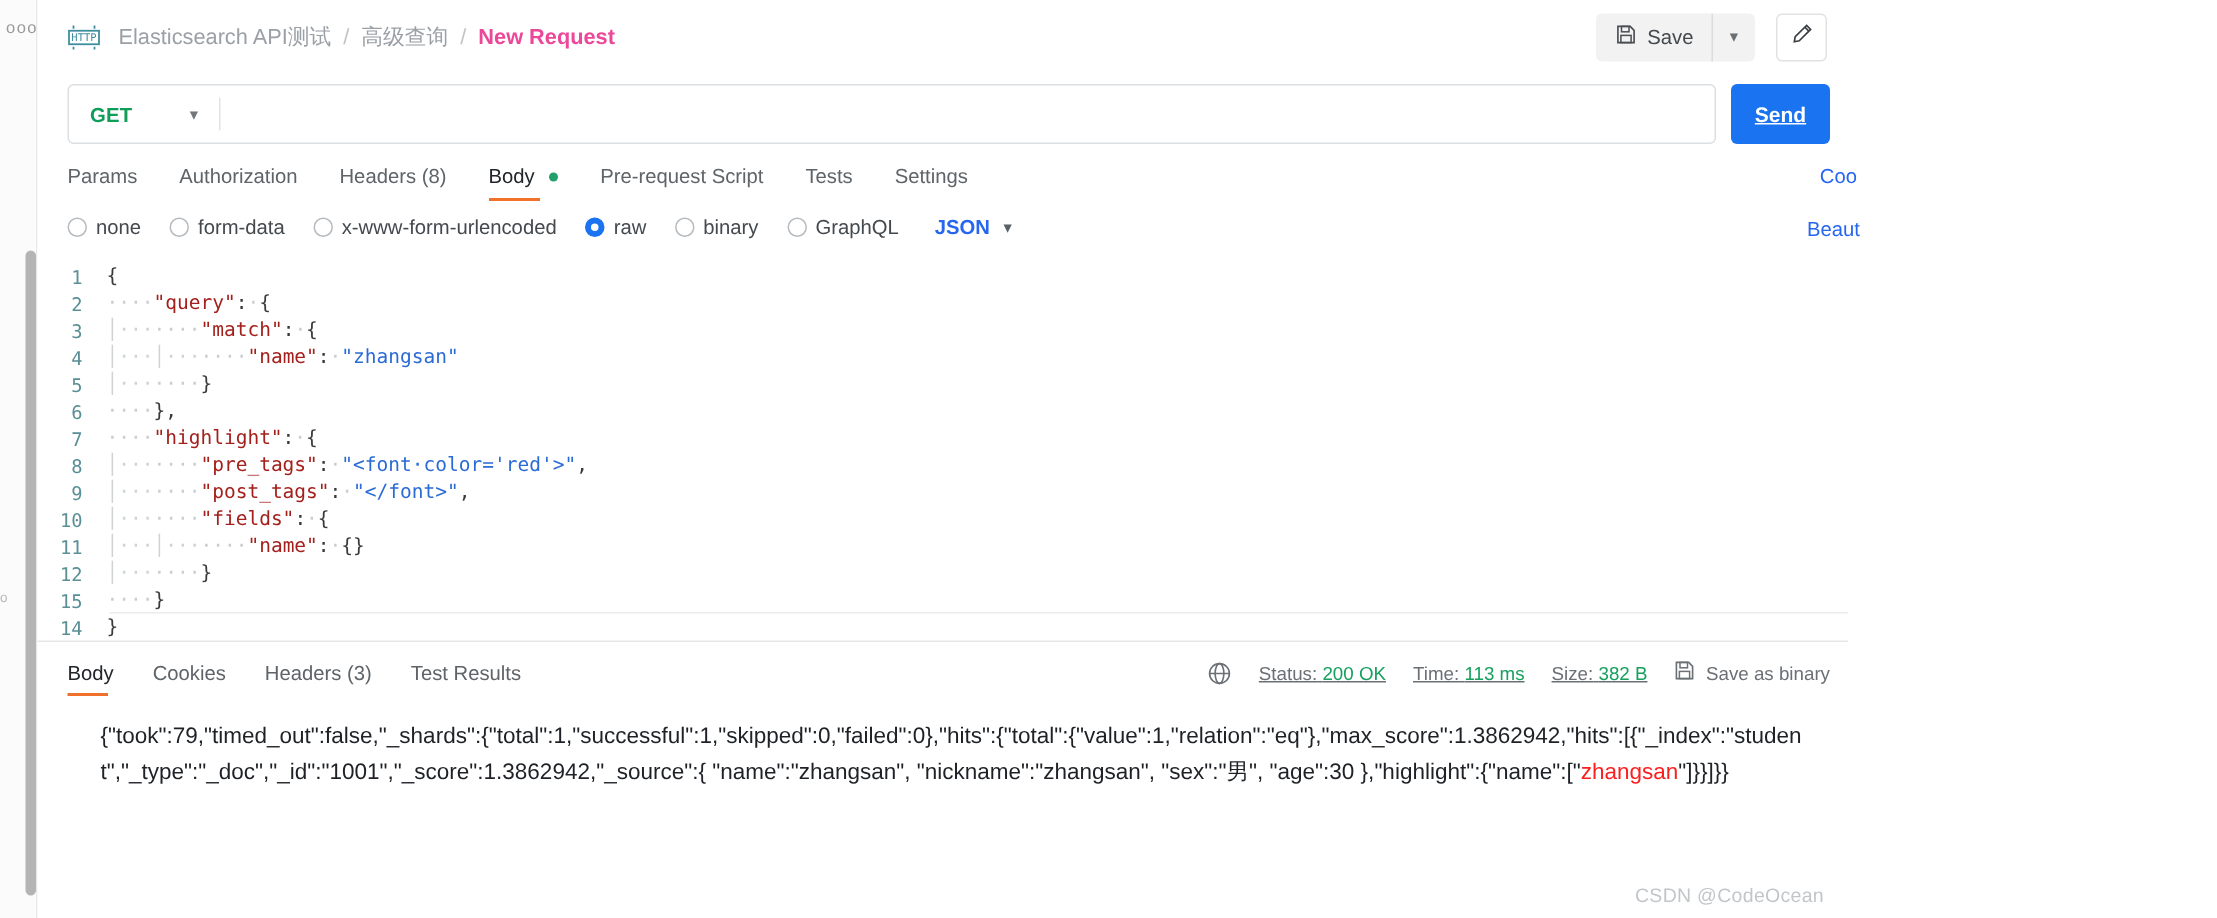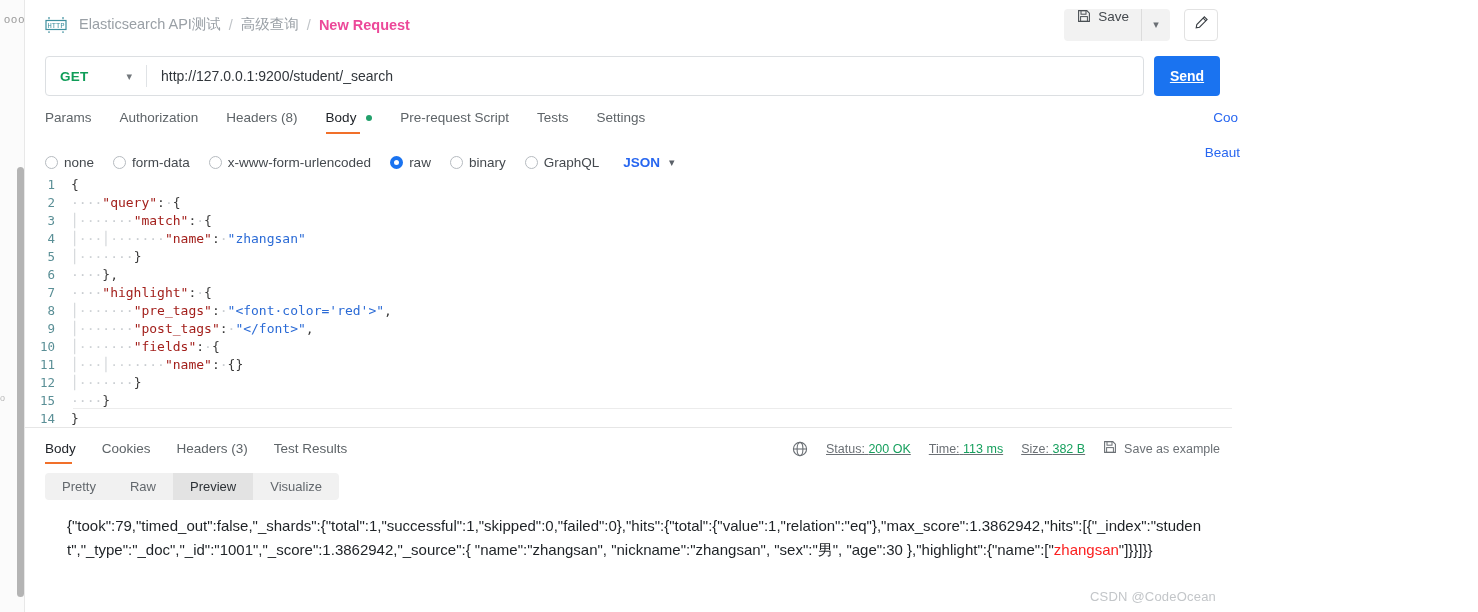--- a/index.html
+++ b/index.html
@@ -45,21 +45,21 @@
     display: flex; align-items: center; justify-content: flex-end;
     margin-right: 12px;
   }
   .crumbs { display: flex; align-items: center; font-size: 14.5px; }
   .crumb { color: #9aa0a6; }
   .crumb.current { color: #ec4899; font-weight: bold; }
   .crumb-sep { color: #c0c4c8; margin: 0 8px; }
   .header-right { margin-left: auto; display: flex; align-items: center; gap: 14px; }
   .save-group { display: flex; align-items: stretch; background: #f2f2f2; border-radius: 4px; height: 32px; }
   .save-btn {
-    display: flex; align-items: flex-start; gap: 7px;
+    display: flex; align-items: center; gap: 7px;
     padding: 0 12px 0 13px; font-size: 13.5px; color: #44494e;
     border-right: 1px solid #dcdcdc; cursor: pointer;
   }
   .save-caret {
     display: flex; align-items: center; justify-content: center;
     width: 28px; color: #6a6f74; font-size: 11px; cursor: pointer;
   }
   .pencil-btn {
     width: 34px; height: 32px; border: 1px solid #e2e2e2; border-radius: 4px;
     background: #fff; display: flex; align-items: center; justify-content: center;
@@ -108,21 +108,21 @@
     display: inline-block; width: 6px; height: 6px; border-radius: 50%;
     background: #22a06b; margin-left: 6px; vertical-align: 1px;
   }
   .side-link {
     position: absolute; right: 0; color: #2766f0; font-size: 13.5px; cursor: pointer;
   }
   .side-link.cookies { top: 14px; right: -6px; }
 
   
   .body-row {
-    display: flex; align-items: flex-end; padding: 10px 0 0 20px;
+    display: flex; align-items: flex-start; padding: 10px 0 0 20px;
     position: relative; height: 36px;
   }
   .radio-item { display: flex; align-items: center; margin-right: 19px; cursor: pointer; }
   .radio {
     width: 13px; height: 13px; border-radius: 50%; border: 1px solid #b6bbc0;
     margin-right: 6px; background: #fff; flex: 0 0 13px;
   }
   .radio.checked { border: 4px solid #1a73f0; background: #fff; }
   .radio-label { font-size: 13.5px; color: #44494e; }
   .json-select {
@@ -254,21 +254,20 @@
       </div>
     </div>
 
     <div class="urlbar-wrap">
       <div class="urlbar">
         <div class="method">
           <span class="method-label">GET</span>
           <span class="method-caret">▾</span>
         </div>
         <div class="method-divider"></div>
-        <input class="url-input" type="text" value="http://127.0.0.1:9200/student/_search" style="">
       </div>
       <button class="send-btn">Send</button>
     </div>
 
     <div class="req-tabs">
       <div class="rtab">
         <span>Params</span>
       </div>
       <div class="rtab">
         <span>Authorization</span>
@@ -423,31 +422,23 @@
           <span class="meta-val">382 B</span>
         </span>
         <span class="save-ex">
           <span>
             <svg width="14" height="14" viewBox="0 0 14 14">
               <path d="M1.6 1.6h8.2L12.4 4.2v8.2H1.6z" fill="none" stroke="#6b7075" stroke-width="1.1"></path>
               <rect x="4" y="1.6" width="5" height="3.6" fill="none" stroke="#6b7075" stroke-width="1"></rect>
               <rect x="3.6" y="7.6" width="6.8" height="4.8" fill="none" stroke="#6b7075" stroke-width="1"></rect>
             </svg>
           </span>
-          <span>Save as example</span>
+          <span>Save as binary</span>
         </span>
       </div>
     </div>
 
-    <div class="seg-wrap">
-      <div class="seg">
-        <div class="seg-item">Pretty</div>
-        <div class="seg-item">Raw</div>
-        <div class="seg-item active">Preview</div>
-        <div class="seg-item">Visualize</div>
-      </div>
-    </div>
 
     <div class="resp-body"><span>{"took":79,"timed_out":false,"_shards":{"total":1,"successful":1,"skipped":0,"failed":0},"hits":{"total":{"value":1,"relation":"eq"},"max_score":1.3862942,"hits":[{"_index":"student","_type":"_doc","_id":"1001","_score":1.3862942,"_source":{ "name":"zhangsan", "nickname":"zhangsan", "sex":"男", "age":30 },"highlight":{"name":["</span><span class="hl-red">zhangsan</span><span>"]}}]}}</span></div>
 
     <div class="watermark">CSDN @CodeOcean</div>
   </div>
 </div>
 
 </body></html>

